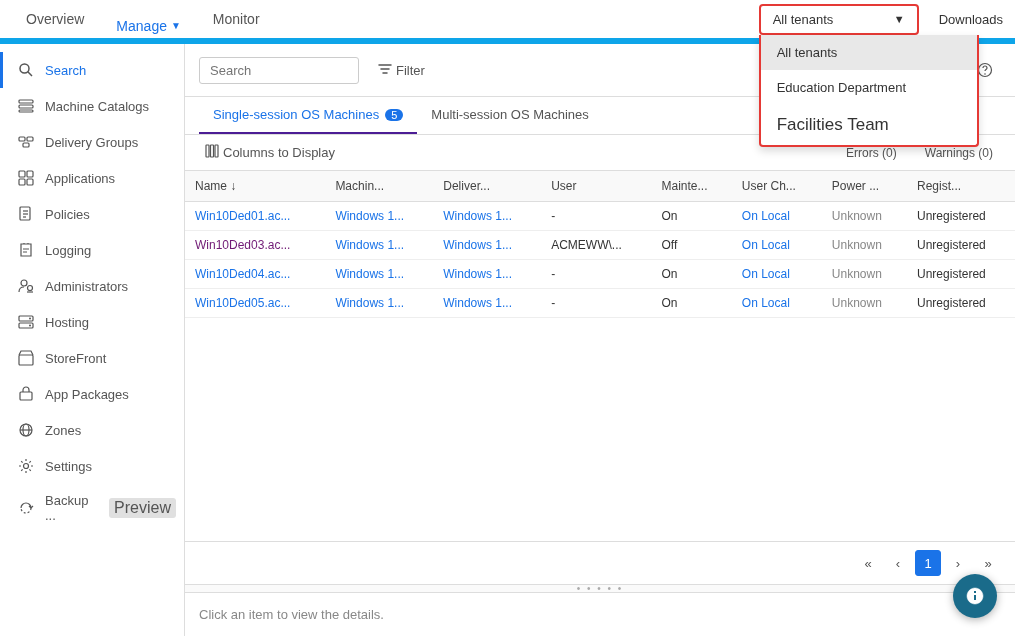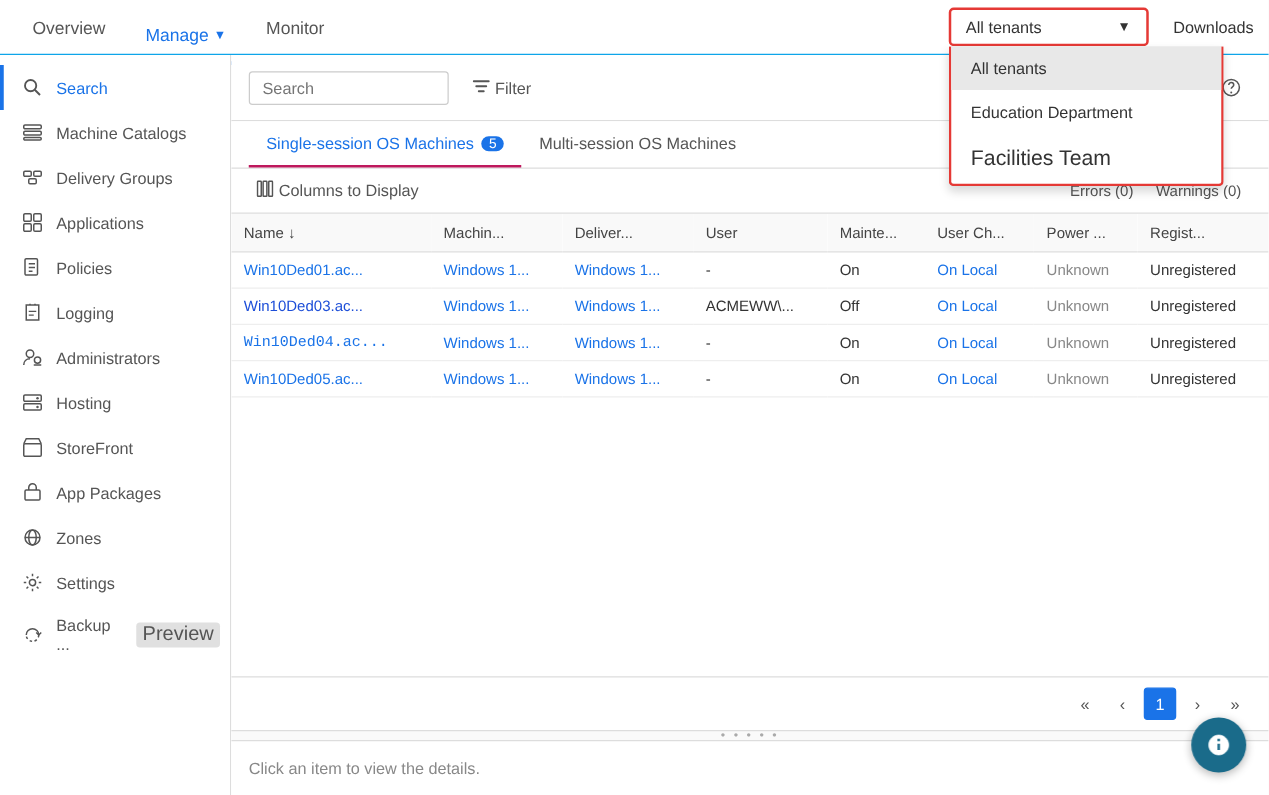--- a/index.html
+++ b/index.html
@@ -24,25 +24,25 @@
 
     
     .toolbar { display: flex; align-items: center; gap: 8px; padding: 10px 14px; border-bottom: 1px solid #ddd; }
     .search-input { border: 1px solid #ccc; border-radius: 3px; padding: 5px 10px; font-size: 13px; width: 160px; outline: none; }
     .filter-btn { display: flex; align-items: center; gap: 4px; padding: 5px 10px; cursor: pointer; font-size: 13px; color: #555; border: 1px solid transparent; border-radius: 3px; }
     .icon-btn { width: 32px; height: 32px; display: flex; align-items: center; justify-content: center; cursor: pointer; border-radius: 3px; color: #555; }
 
     
     .tabs { display: flex; align-items: center; border-bottom: 1px solid #ddd; padding: 0 14px; background: #fff; }
     .tab { padding: 10px 14px; cursor: pointer; font-size: 13px; color: #555; border-bottom: 2px solid transparent; display: flex; align-items: center; gap: 6px; white-space: nowrap; }
-    .tab.active { color: #1a73e8; border-bottom: 2px solid #be185d; font-weight: 500; }
+    .tab.active { color: #1a73e8; border-bottom: 2px solid #4c1d95; font-weight: 500; }
     .tab-badge { background: #1a73e8; color: #fff; border-radius: 10px; padding: 0 6px; font-size: 11px; min-width: 18px; text-align: center; display: inline-block; }
 
     
-    .sub-toolbar { display: flex; align-items: center; gap: 2px; padding: 6px 14px; border-bottom: 1px solid #ddd; }
+    .sub-toolbar { display: flex; align-items: center; gap: 12px; padding: 6px 14px; border-bottom: 1px solid #ddd; }
     .columns-btn { display: flex; align-items: center; gap: 4px; font-size: 13px; color: #555; cursor: pointer; padding: 3px 6px; border-radius: 3px; }
     .status-chip { font-size: 12px; color: #555; padding: 2px 8px; }
 
     
     .table-container { flex: 1; overflow-y: auto; }
     table { width: 100%; border-collapse: collapse; font-size: 12px; }
     thead th { background: #f9f9f9; border-bottom: 1px solid #ddd; padding: 8px 10px; text-align: left; font-weight: 500; color: #444; white-space: nowrap; position: sticky; top: 0; }
     tbody tr { border-bottom: 1px solid #eee; }
     tbody td { padding: 7px 10px; color: #333; white-space: nowrap; }
 
@@ -57,21 +57,21 @@
 
     
     .details-panel { background: #fff; border-top: 1px solid #ddd; padding: 14px; font-size: 13px; color: #888; }
 
     
     .fab { position: fixed; bottom: 18px; right: 18px; width: 44px; height: 44px; background: #1a6b8a; border-radius: 50%; display: flex; align-items: center; justify-content: center; cursor: pointer; color: #fff; font-size: 20px; box-shadow: 0 2px 8px rgba(0,0,0,0.3); }
   </style>
 </head>
 <body>
 
-<div style="display:flex; align-items:center; background:#fff; border-bottom:1px solid #0ea5e9; height:44px; padding:0 0 0 10px;">
+<div style="display:flex; align-items:center; background:#fff; border-bottom:6px solid #0ea5e9; height:44px; padding:0 0 0 10px;">
   <div class="top-nav-item">Overview</div>
   <div class="top-nav-item active manage">
     <span>Manage</span>
     <span style="font-size:10px;">▼</span>
   </div>
   <div class="top-nav-item">Monitor</div>
   <div style="flex:1;"></div>
 
   <div class="tenant-dropdown" style="position:relative; margin-right:8px;">
     <div class="tenant-select-btn" style="border:2px solid #e53935; border-radius:4px; padding:6px 12px; background:#fff; cursor:pointer; font-size:13px; min-width:160px; display:flex; align-items:center; justify-content:space-between; gap:8px;">
@@ -302,31 +302,31 @@
     <td style="color:#1a73e8; cursor:pointer;">Win10Ded01.ac...</td>
     <td style="color:#1a73e8; cursor:pointer;">Windows 1...</td>
     <td style="color:#1a73e8; cursor:pointer;">Windows 1...</td>
     <td>-</td>
     <td>On</td>
     <td style="color:#1a73e8;">On Local</td>
     <td style="color:#888;">Unknown</td>
     <td>Unregistered</td>
   </tr>
             <tr>
-    <td style="color:#1d4ed8; cursor:pointer;">Win10Ded03.ac...</td>
+    <td style="color:#701a75; cursor:pointer;">Win10Ded03.ac...</td>
     <td style="color:#1a73e8; cursor:pointer;">Windows 1...</td>
     <td style="color:#1a73e8; cursor:pointer;">Windows 1...</td>
     <td>ACMEWW\...</td>
     <td>Off</td>
     <td style="color:#1a73e8;">On Local</td>
     <td style="color:#888;">Unknown</td>
     <td>Unregistered</td>
   </tr>
             <tr>
-    <td style="color:#1a73e8; cursor:pointer;font-family:Liberation Mono, monospace;">Win10Ded04.ac...</td>
+    <td style="color:#1a73e8; cursor:pointer;">Win10Ded04.ac...</td>
     <td style="color:#1a73e8; cursor:pointer;">Windows 1...</td>
     <td style="color:#1a73e8; cursor:pointer;">Windows 1...</td>
     <td>-</td>
     <td>On</td>
     <td style="color:#1a73e8;">On Local</td>
     <td style="color:#888;">Unknown</td>
     <td>Unregistered</td>
   </tr>
             <tr>
     <td style="color:#1a73e8; cursor:pointer;">Win10Ded05.ac...</td>

